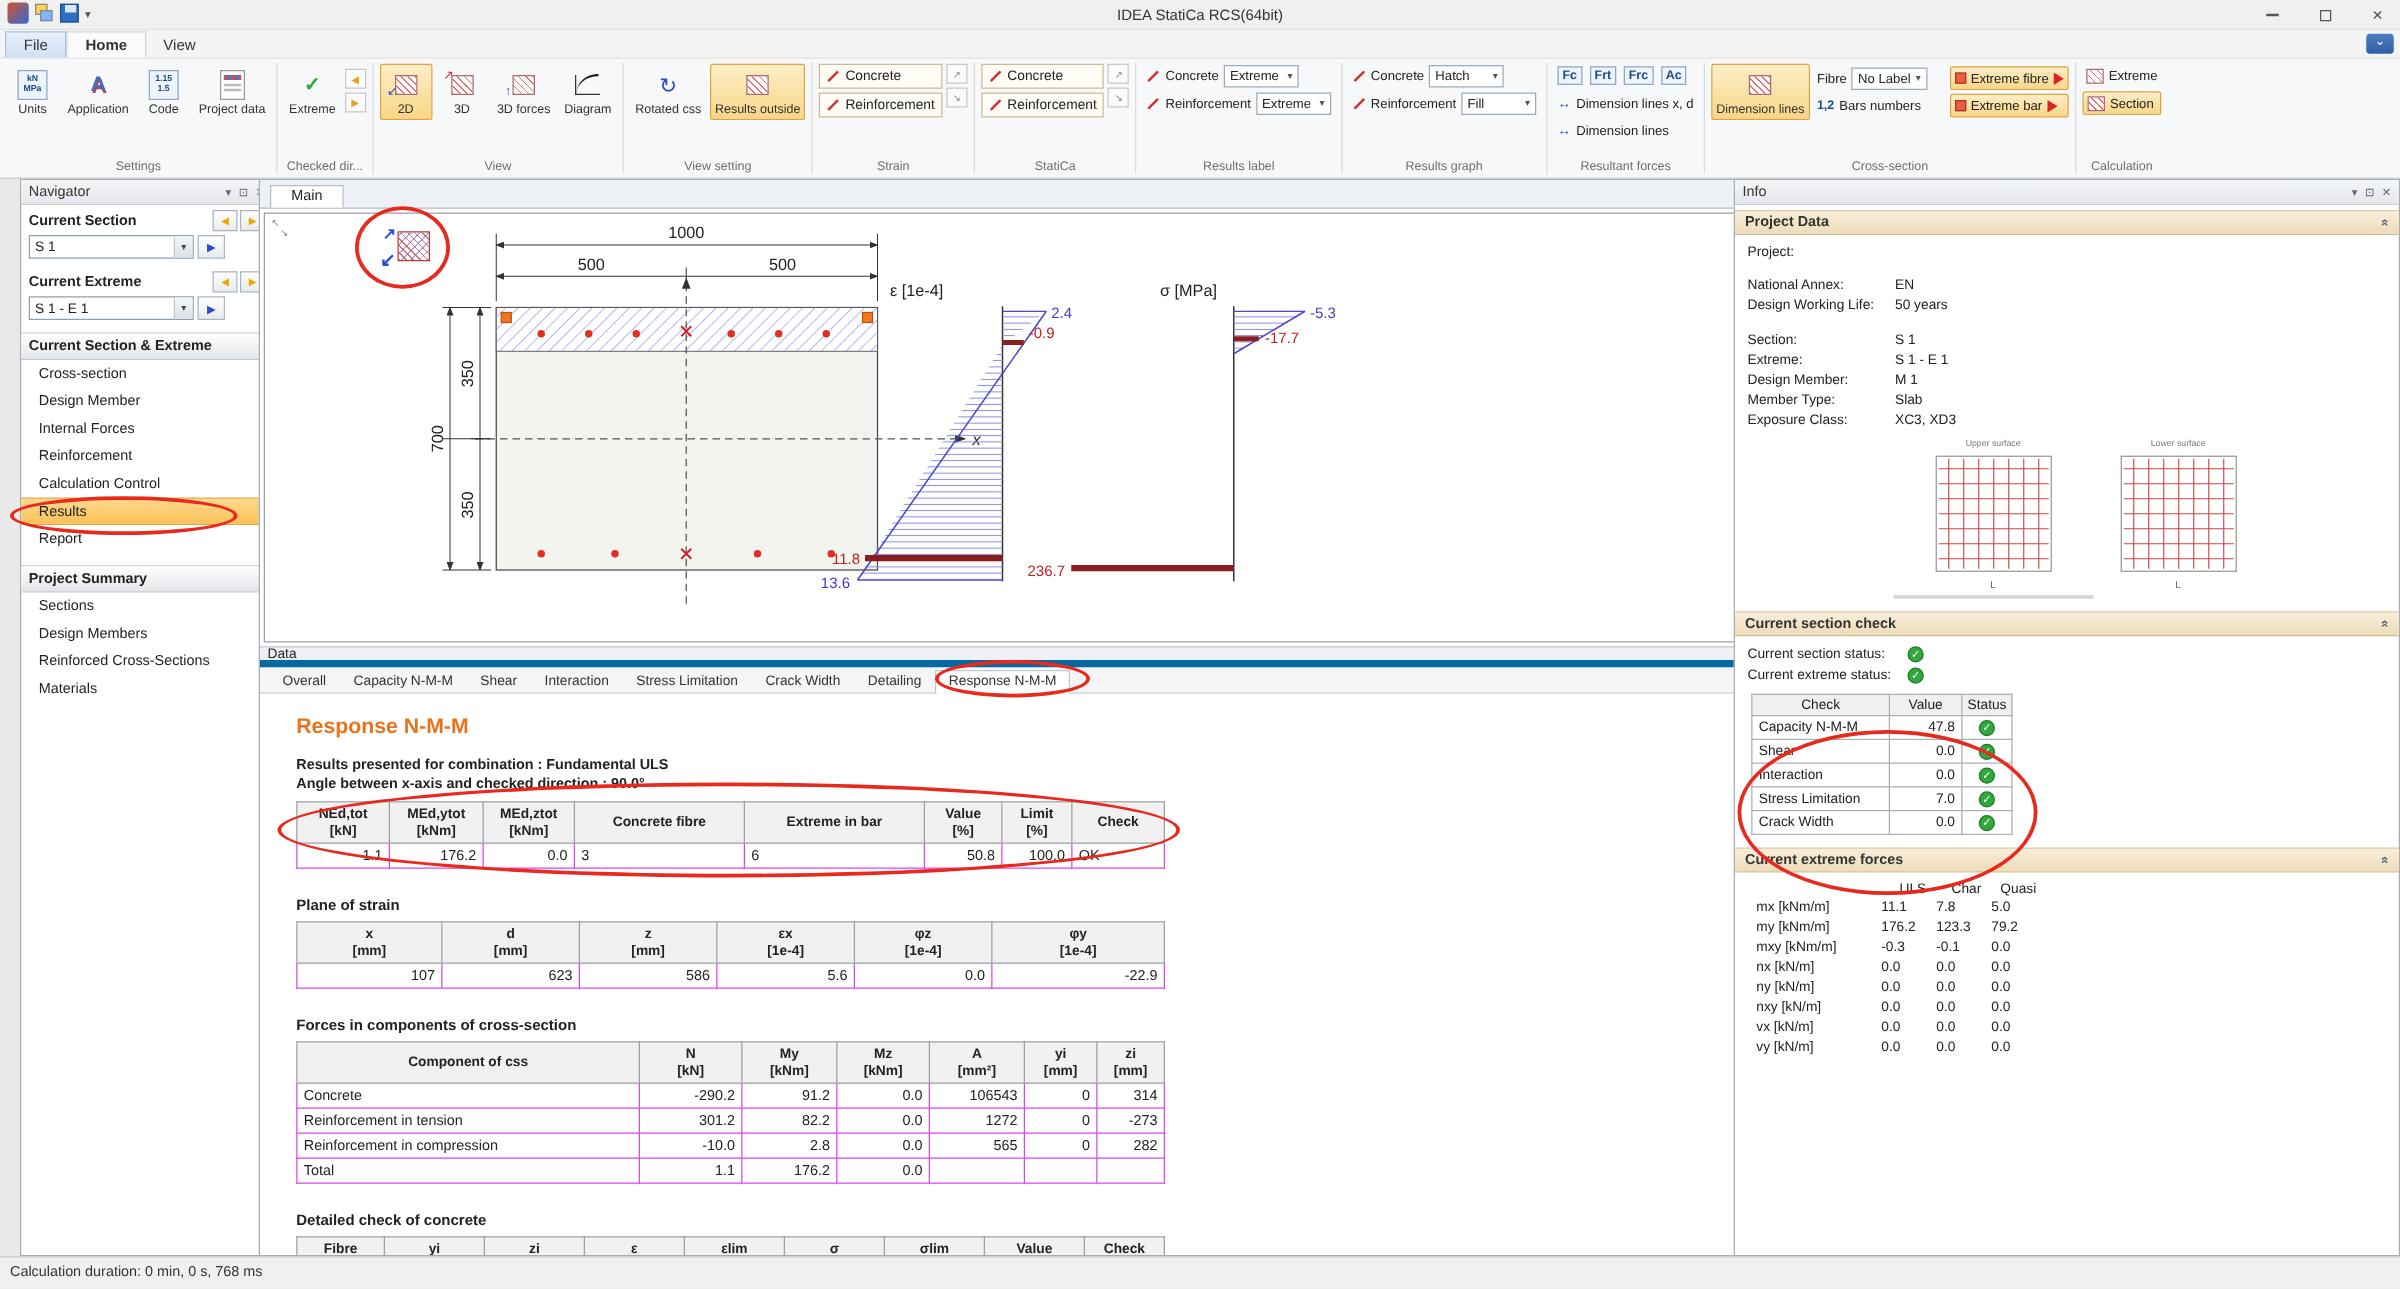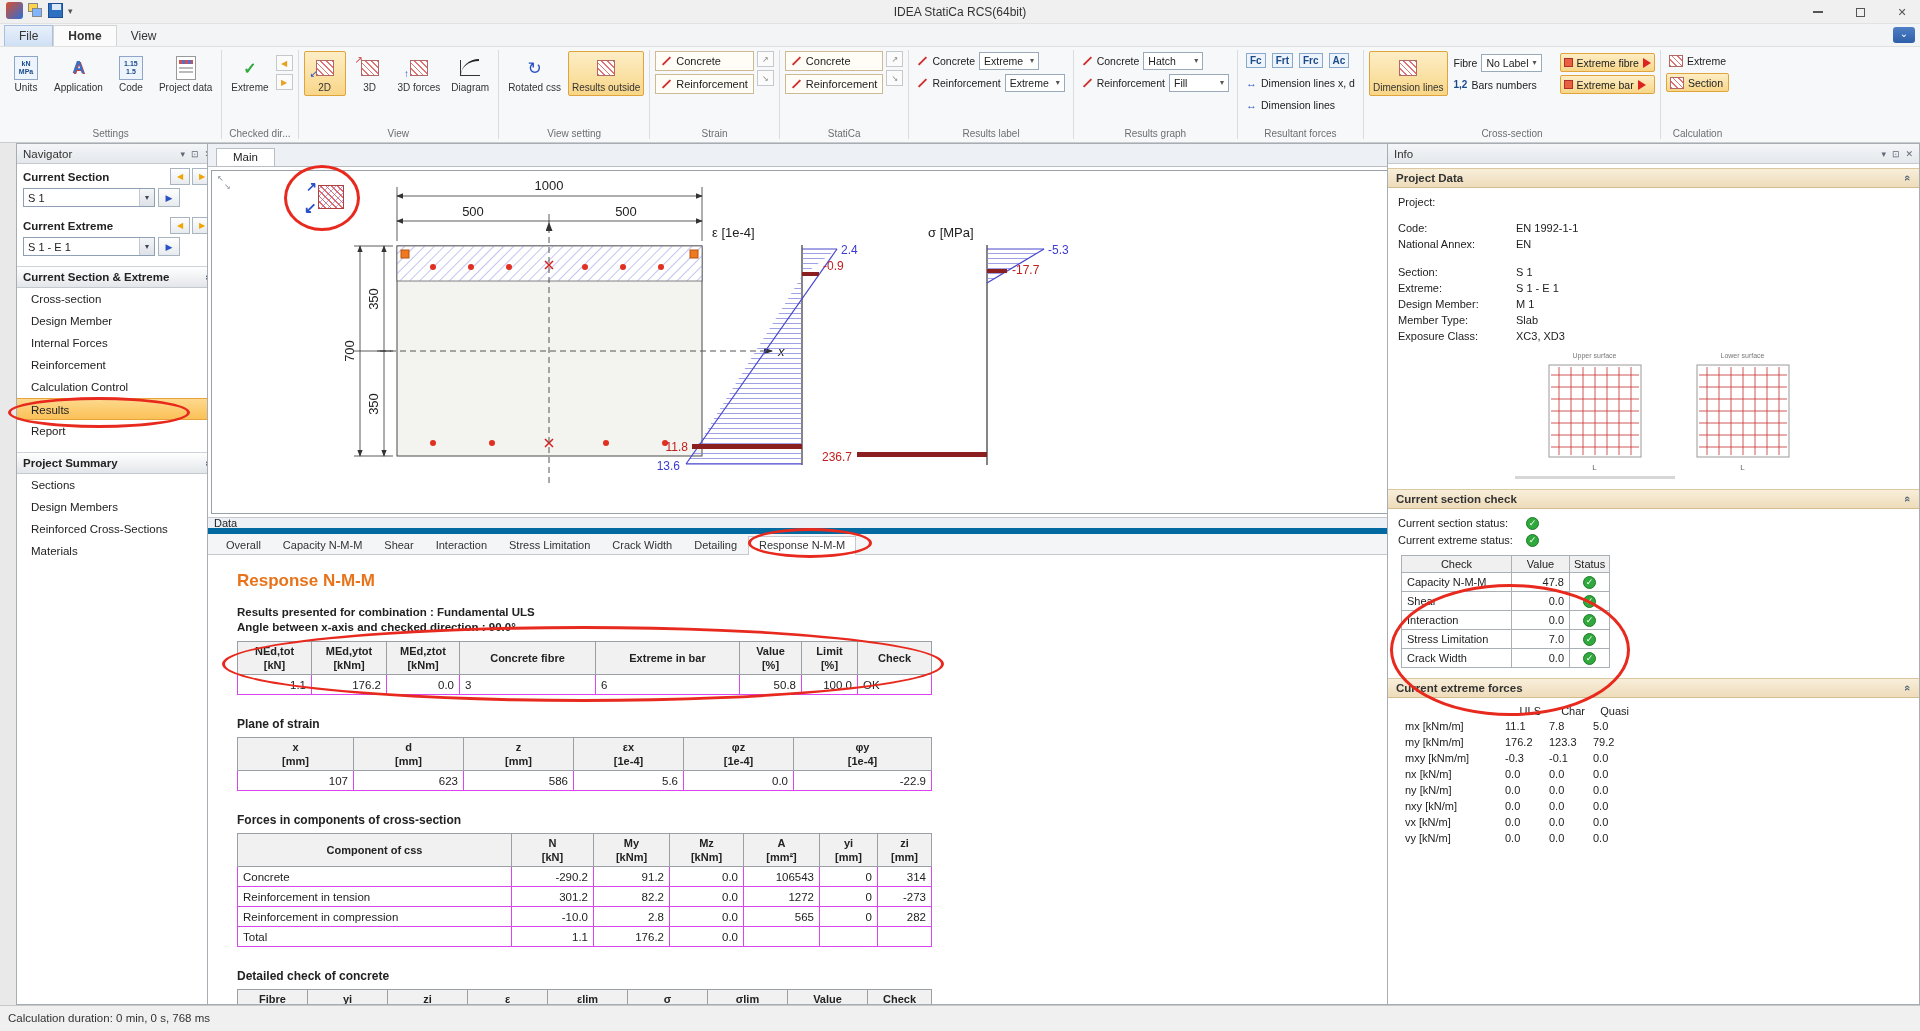--- a/index.html
+++ b/index.html
@@ -868,26 +868,26 @@
     <span>Project Data</span>
     <span class="coll">«</span>
   </div>
   <div style="padding:6px 0;">
     <div class="kv">
         <span class="k">Project:</span>
         <span></span>
       </div>
     <div class="kvgap"></div>
     <div class="kv">
-        <span class="k">Code:</span>
-        <span>EN 1992-1-1</span>
-      </div>
-    <div class="kv">
         <span class="k">National Annex:</span>
         <span>EN</span>
+      </div>
+    <div class="kv">
+        <span class="k">Design Working Life:</span>
+        <span>50 years</span>
       </div>
   </div>
 
   <div style="padding:6px 0;">
     <div class="kv">
         <span class="k">Section:</span>
         <span>S 1</span>
       </div>
     <div class="kv">
         <span class="k">Extreme:</span>

